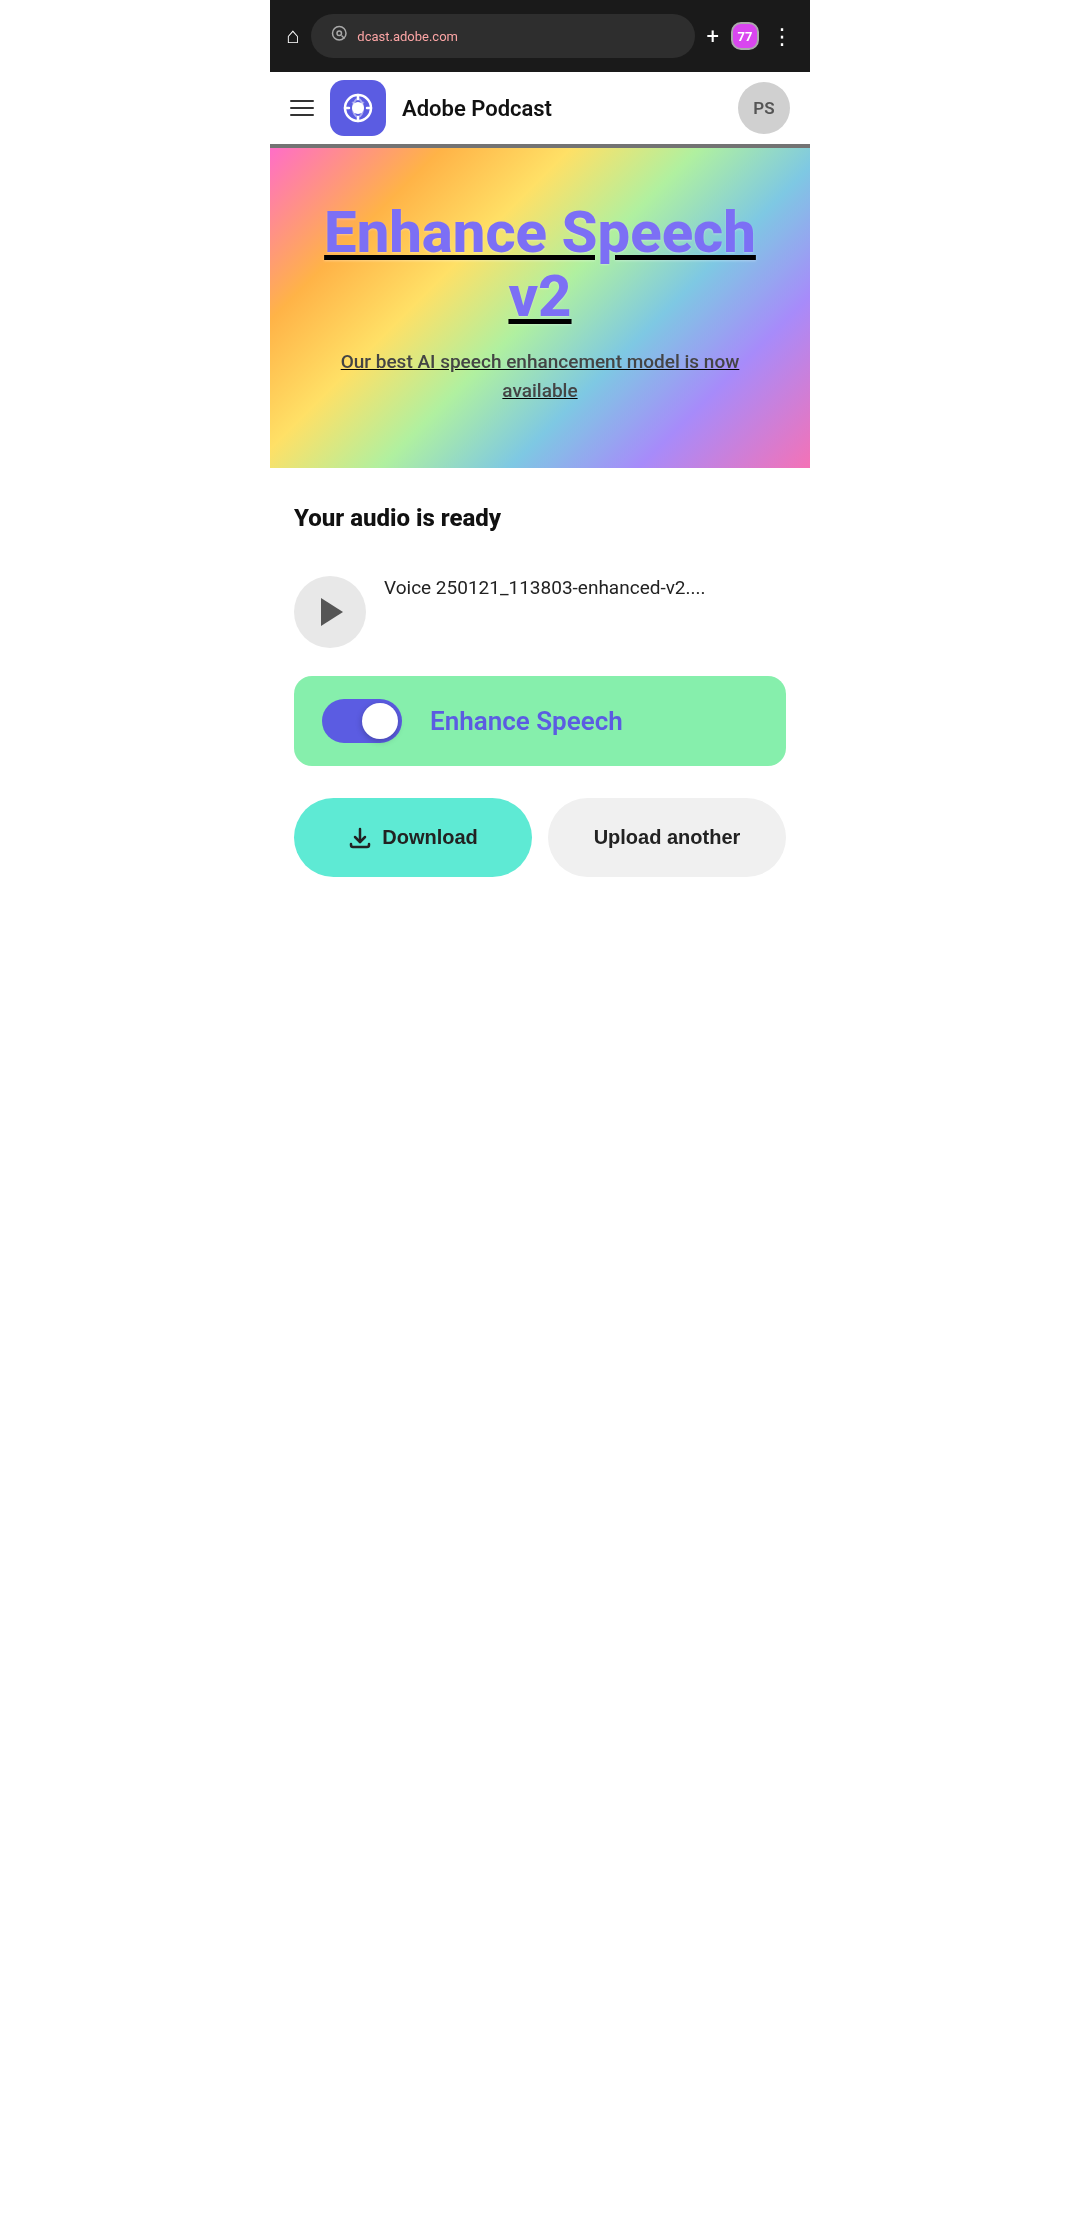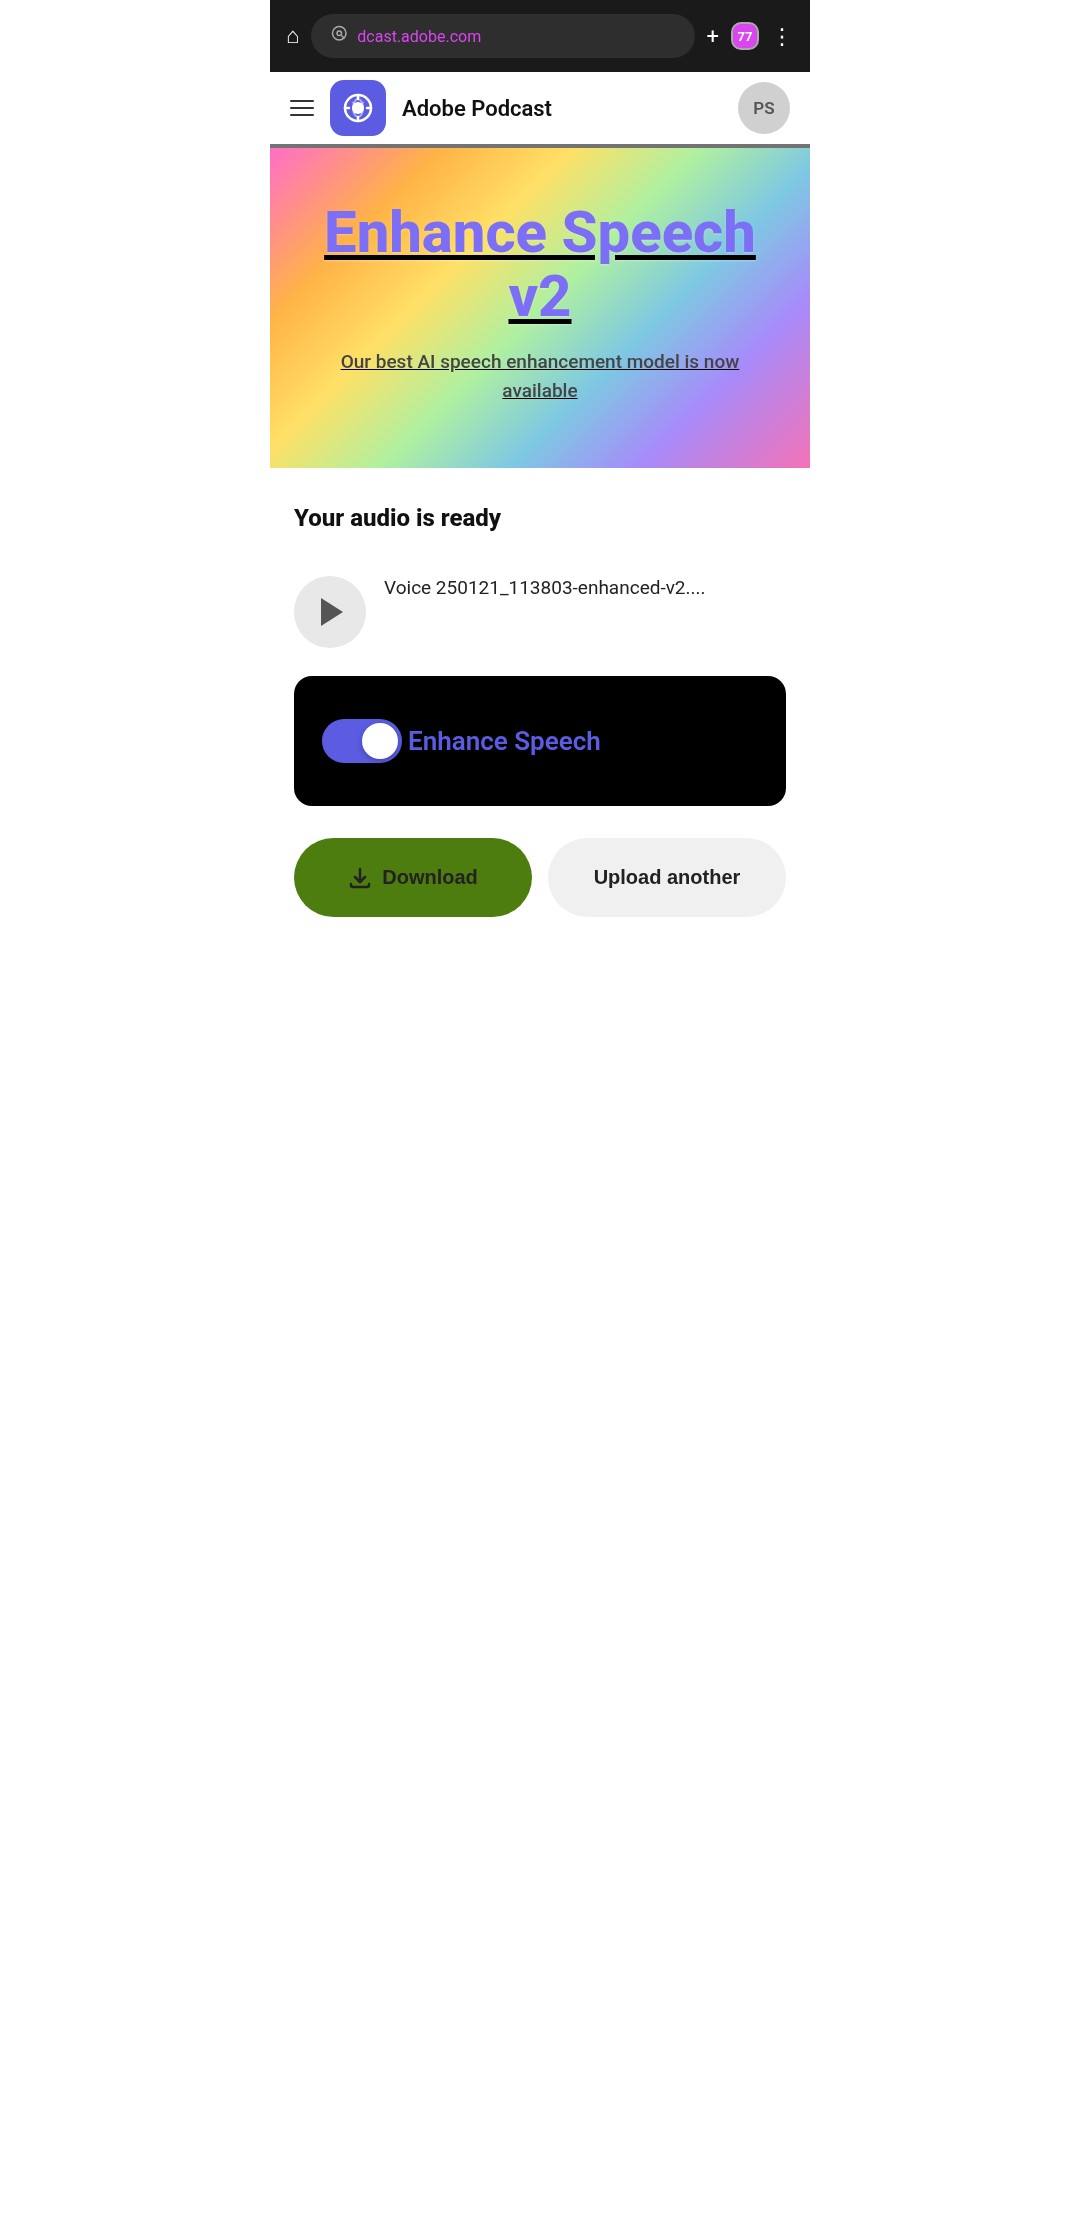--- a/index.html
+++ b/index.html
@@ -46,22 +46,22 @@
       height: 44px;
     }
 
     .browser-address-icon {
       color: #aaa;
       font-size: 16px;
       flex-shrink: 0;
     }
 
     .browser-address-text {
-      color: #d946ef;
-      font-size: 16px;
+      color: #fca5a5;
+      font-size: 13px;
       white-space: nowrap;
       overflow: hidden;
     }
 
     .browser-tab-actions {
       display: flex;
       align-items: center;
       gap: 12px;
       flex-shrink: 0;
     }
@@ -244,26 +244,26 @@
       font-size: 19px;
       color: #222;
       font-weight: 400;
       white-space: nowrap;
       overflow: hidden;
       text-overflow: ellipsis;
     }
 
     
     .enhance-toggle-card {
-      background: #000000;
+      background: #86efac;
       border-radius: 18px;
-      padding: 43px 28px;
-      display: flex;
-      align-items: center;
-      gap: 6px;
+      padding: 23px 28px;
+      display: flex;
+      align-items: center;
+      gap: 28px;
       margin-bottom: 32px;
     }
 
     
     .toggle-switch {
       position: relative;
       width: 80px;
       height: 44px;
       flex-shrink: 0;
       cursor: pointer;
@@ -296,21 +296,21 @@
 
     
     .action-buttons {
       display: flex;
       gap: 16px;
       margin-bottom: 32px;
     }
 
     .btn-download {
       flex: 1;
-      background: #4d7c0f;
+      background: #5eead4;
       border: none;
       border-radius: 50px;
       padding: 22px 20px;
       font-size: 20px;
       font-weight: 600;
       color: #222;
       cursor: pointer;
       display: flex;
       align-items: center;
       justify-content: center;

